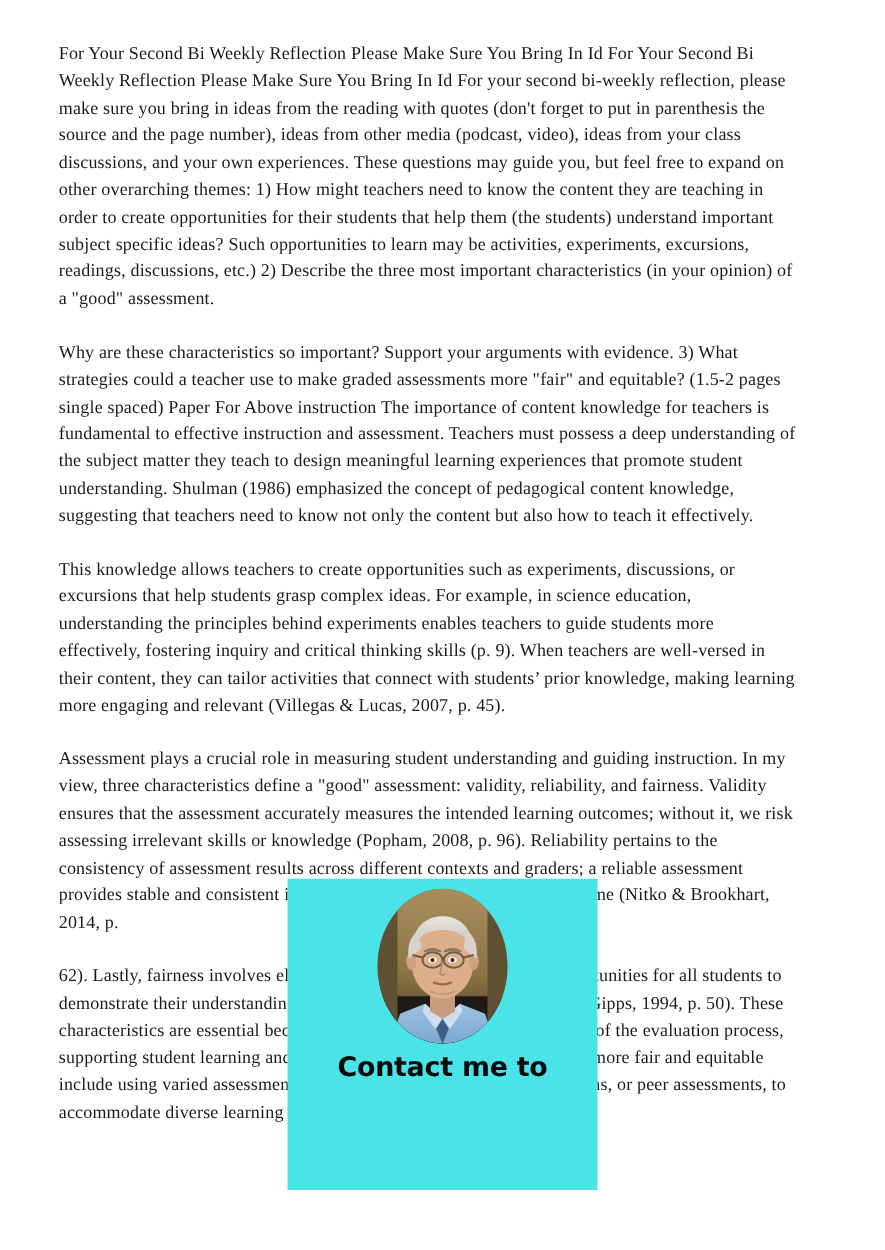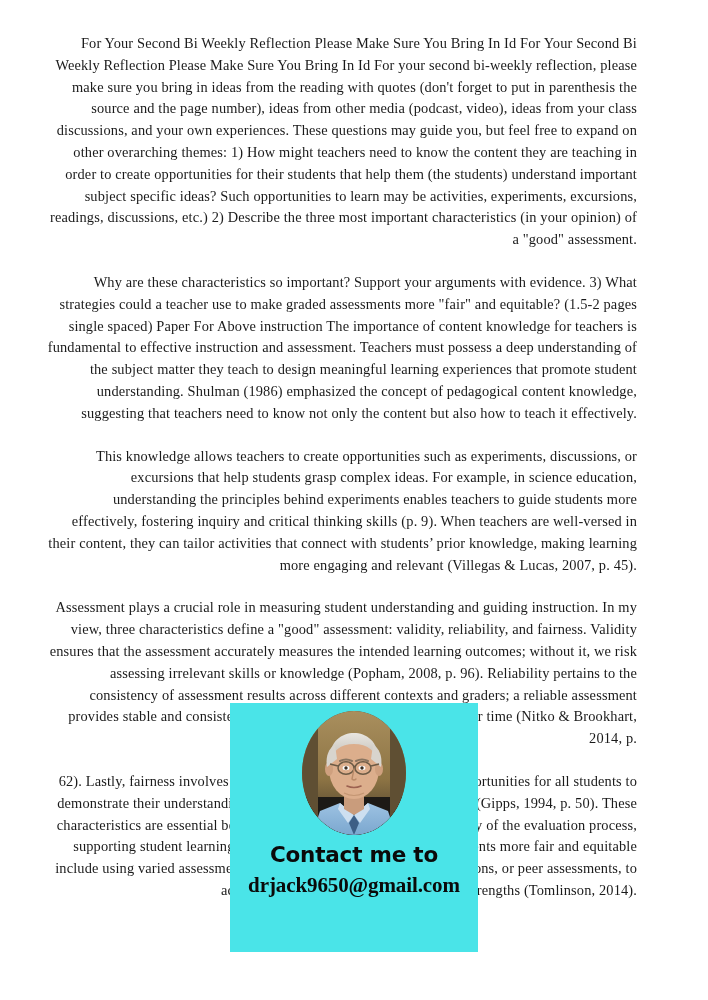--- a/index.html
+++ b/index.html
@@ -31,21 +31,21 @@
     top: 33px;
     width: 590px;
   }
 
   .para {
     font-family: "Liberation Serif", "DejaVu Serif", serif;
     font-size: 14.4px;
     line-height: 21.8px;
     color: #1a1a1a;
     margin: 0 0 21px 0;
-    text-align: right;
+    text-align: left;
     white-space: pre-wrap;
     letter-spacing: 0.01em;
   }
 
   .para:last-child { margin-bottom: 0; }
 
   
   .contact-overlay {
     position: absolute;
     left: 230px;
@@ -182,18 +182,17 @@
 
           <path d="M45 75 q7 3 14 0" stroke="#9c6150" stroke-width="1.6" fill="none" stroke-linecap="round"></path>
 
           <path d="M42 82 q10 5 20 0" stroke="#c49673" stroke-width="1.2" fill="none"></path>
         </g>
       </svg>
     </div>
 
     <div class="contact-lines">
       <div class="contact-line">Contact me to</div>
-      <div class="contact-email">drjack9650@gmail.com</div>
     </div>
 
   </div>
 
 </div>
 
 </body></html>

